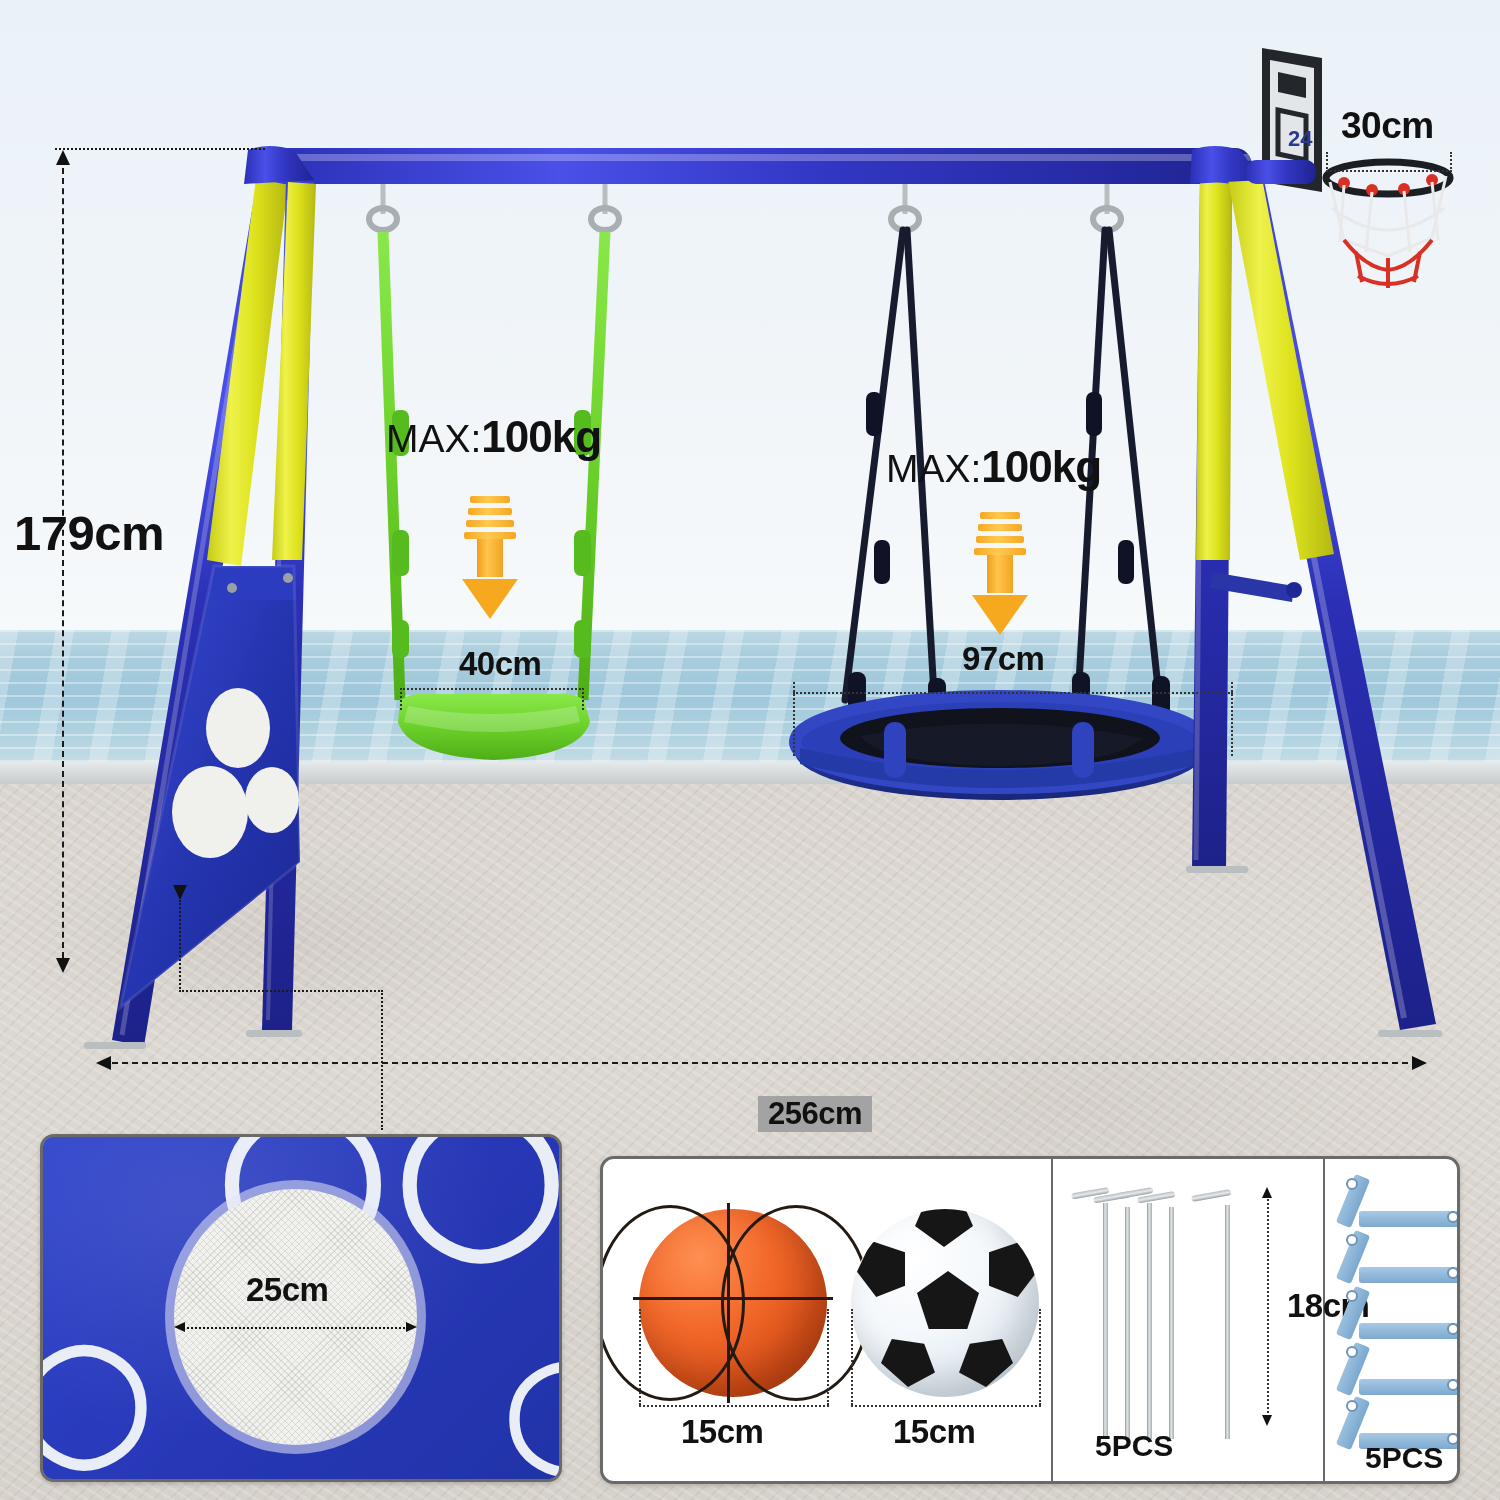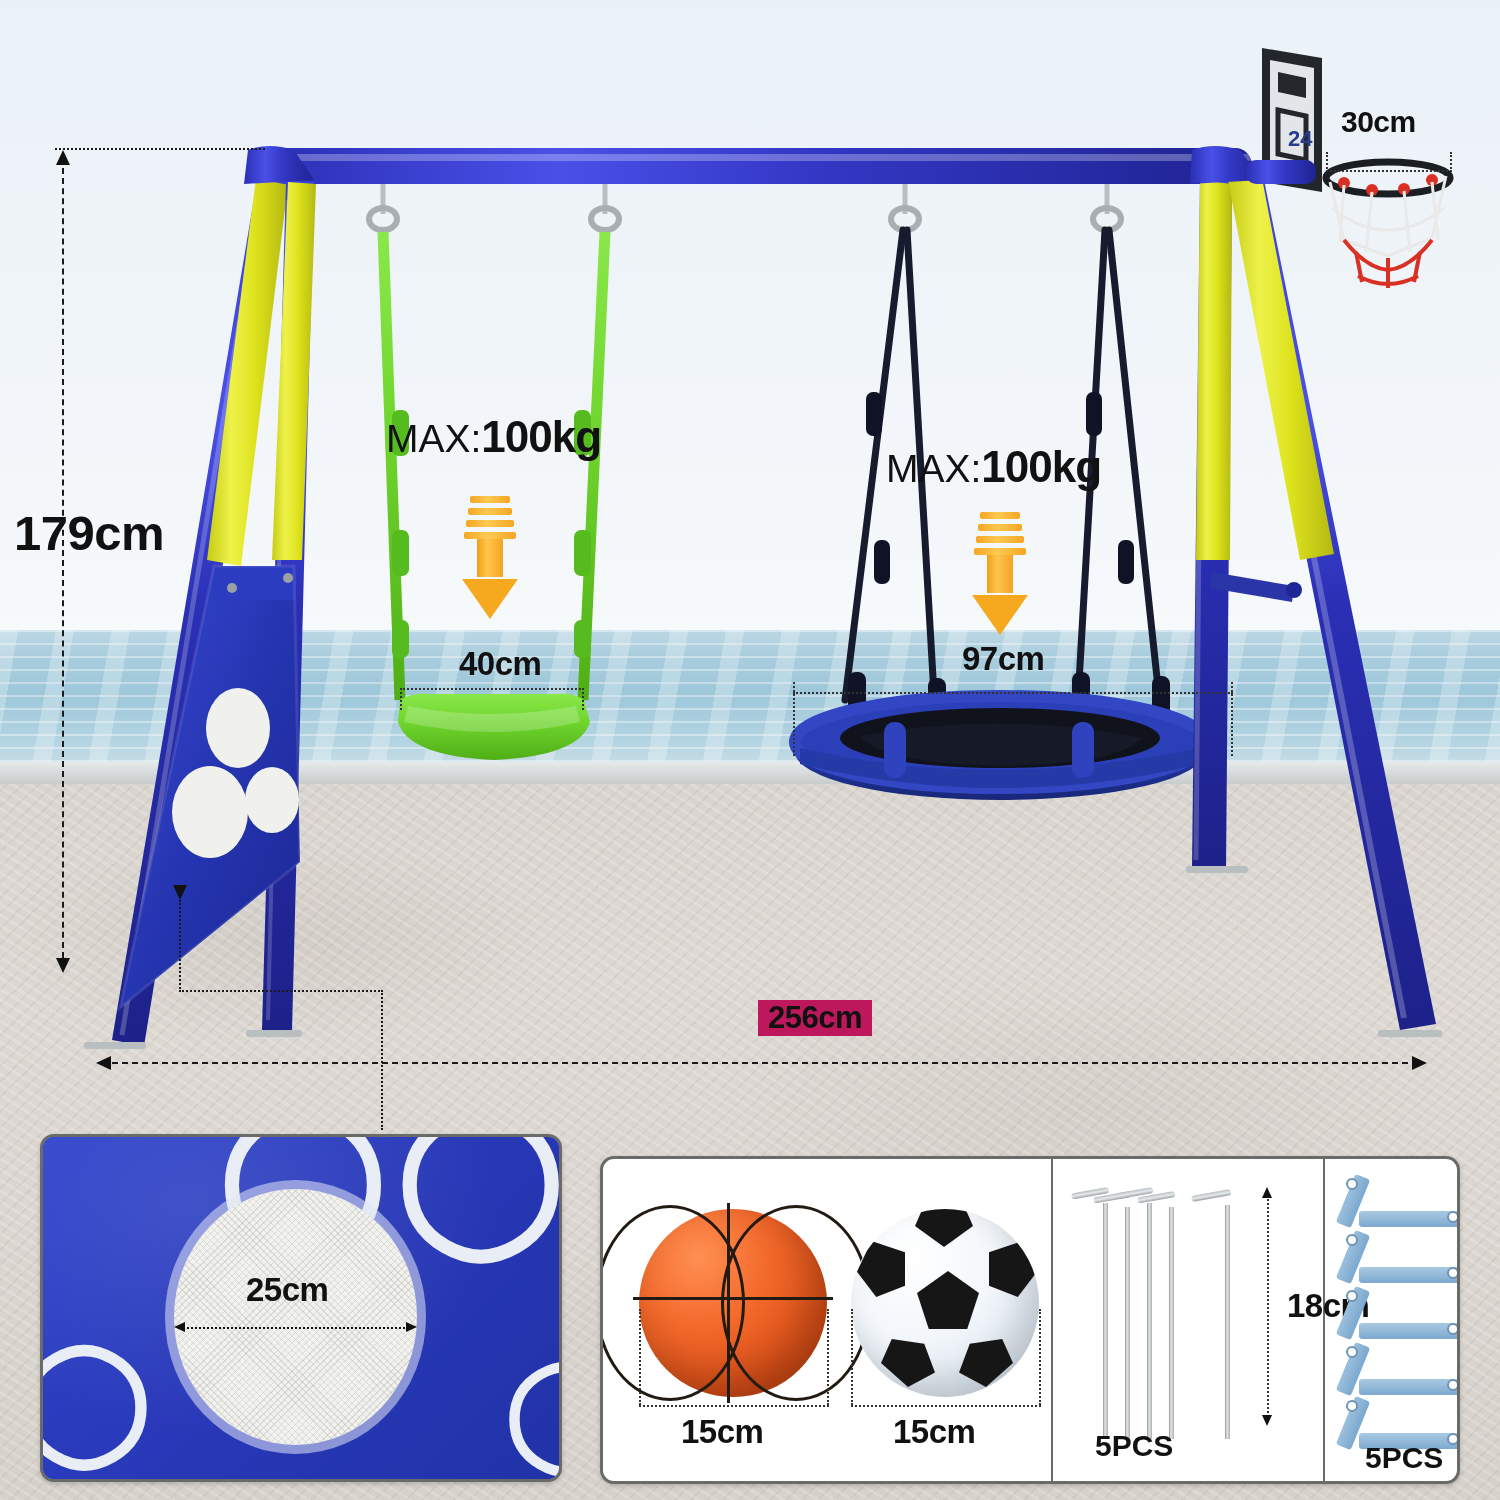--- a/index.html
+++ b/index.html
@@ -350,26 +350,26 @@
 
   <div class="dim-lead" style="left:55px; top:148px; width:210px;"></div>
   <div class="dim-v" style="left:62px; top:158px; height:810px;"></div>
   <div class="arrow-up" style="left:56px; top:150px;"></div>
   <div class="arrow-down" style="left:56px; top:958px;"></div>
   <div class="dim-label" style="left:14px; top:505px; font-size:49px;">179cm</div>
 
   <div class="dim-h" style="left:112px; top:1062px; width:1306px;"></div>
   <div class="arrow-left" style="left:96px; top:1056px;"></div>
   <div class="arrow-right" style="left:1412px; top:1056px;"></div>
-  <div class="dim-label" style="left:758px; top:1000px; font-size:31px; background:#be185d; padding:0 10px;">256cm</div>
+  <div class="dim-label" style="left:758px; top:1096px; font-size:31px; background:#a3a3a3; padding:0 10px;">256cm</div>
 
   <div class="dim-h-fine" style="left:1326px; top:170px; width:126px;"></div>
   <div class="dim-v-fine" style="left:1326px; top:152px; height:20px;"></div>
   <div class="dim-v-fine" style="left:1450px; top:152px; height:20px;"></div>
-  <div class="dim-label" style="left:1341px; top:105px; font-size:30px;">30cm</div>
+  <div class="dim-label" style="left:1341px; top:105px; font-size:37px;">30cm</div>
 
   <div class="dim-h-fine" style="left:400px; top:688px; width:184px;"></div>
   <div class="dim-v-fine" style="left:400px; top:688px; height:22px;"></div>
   <div class="dim-v-fine" style="left:582px; top:688px; height:22px;"></div>
   <div class="dim-label" style="left:459px; top:645px; font-size:33px;">40cm</div>
 
   <div class="dim-h-fine" style="left:793px; top:692px; width:440px;"></div>
   <div class="dim-v-fine" style="left:793px; top:682px; height:74px;"></div>
   <div class="dim-v-fine" style="left:1231px; top:682px; height:74px;"></div>
   <div class="dim-label" style="left:962px; top:640px; font-size:33px;">97cm</div>

